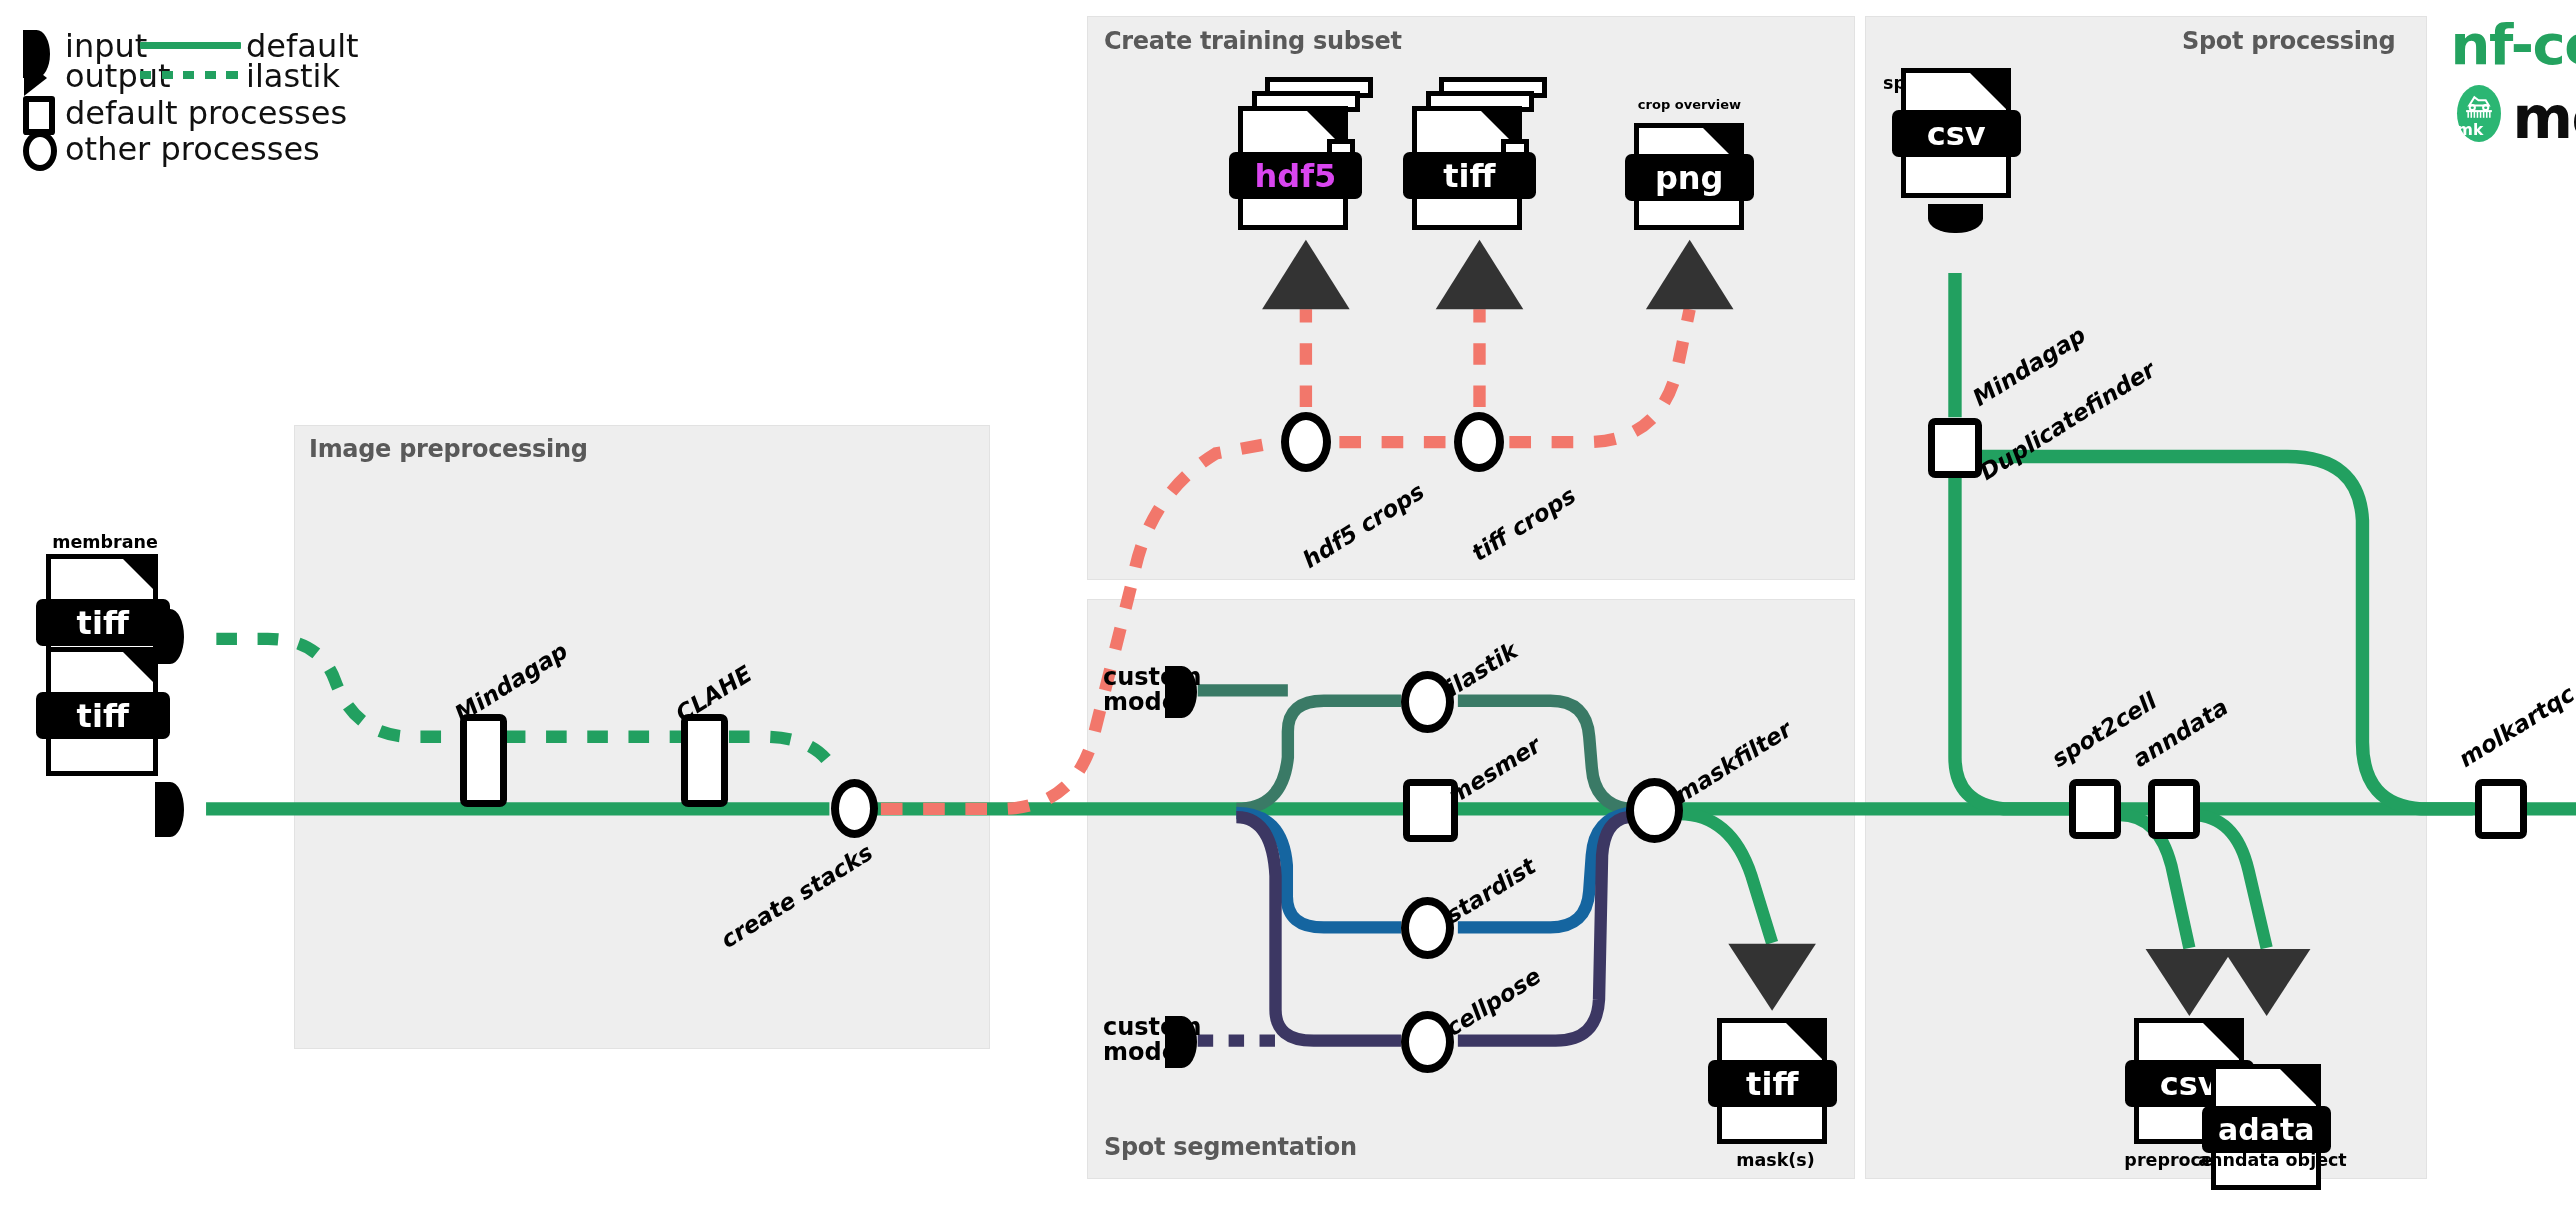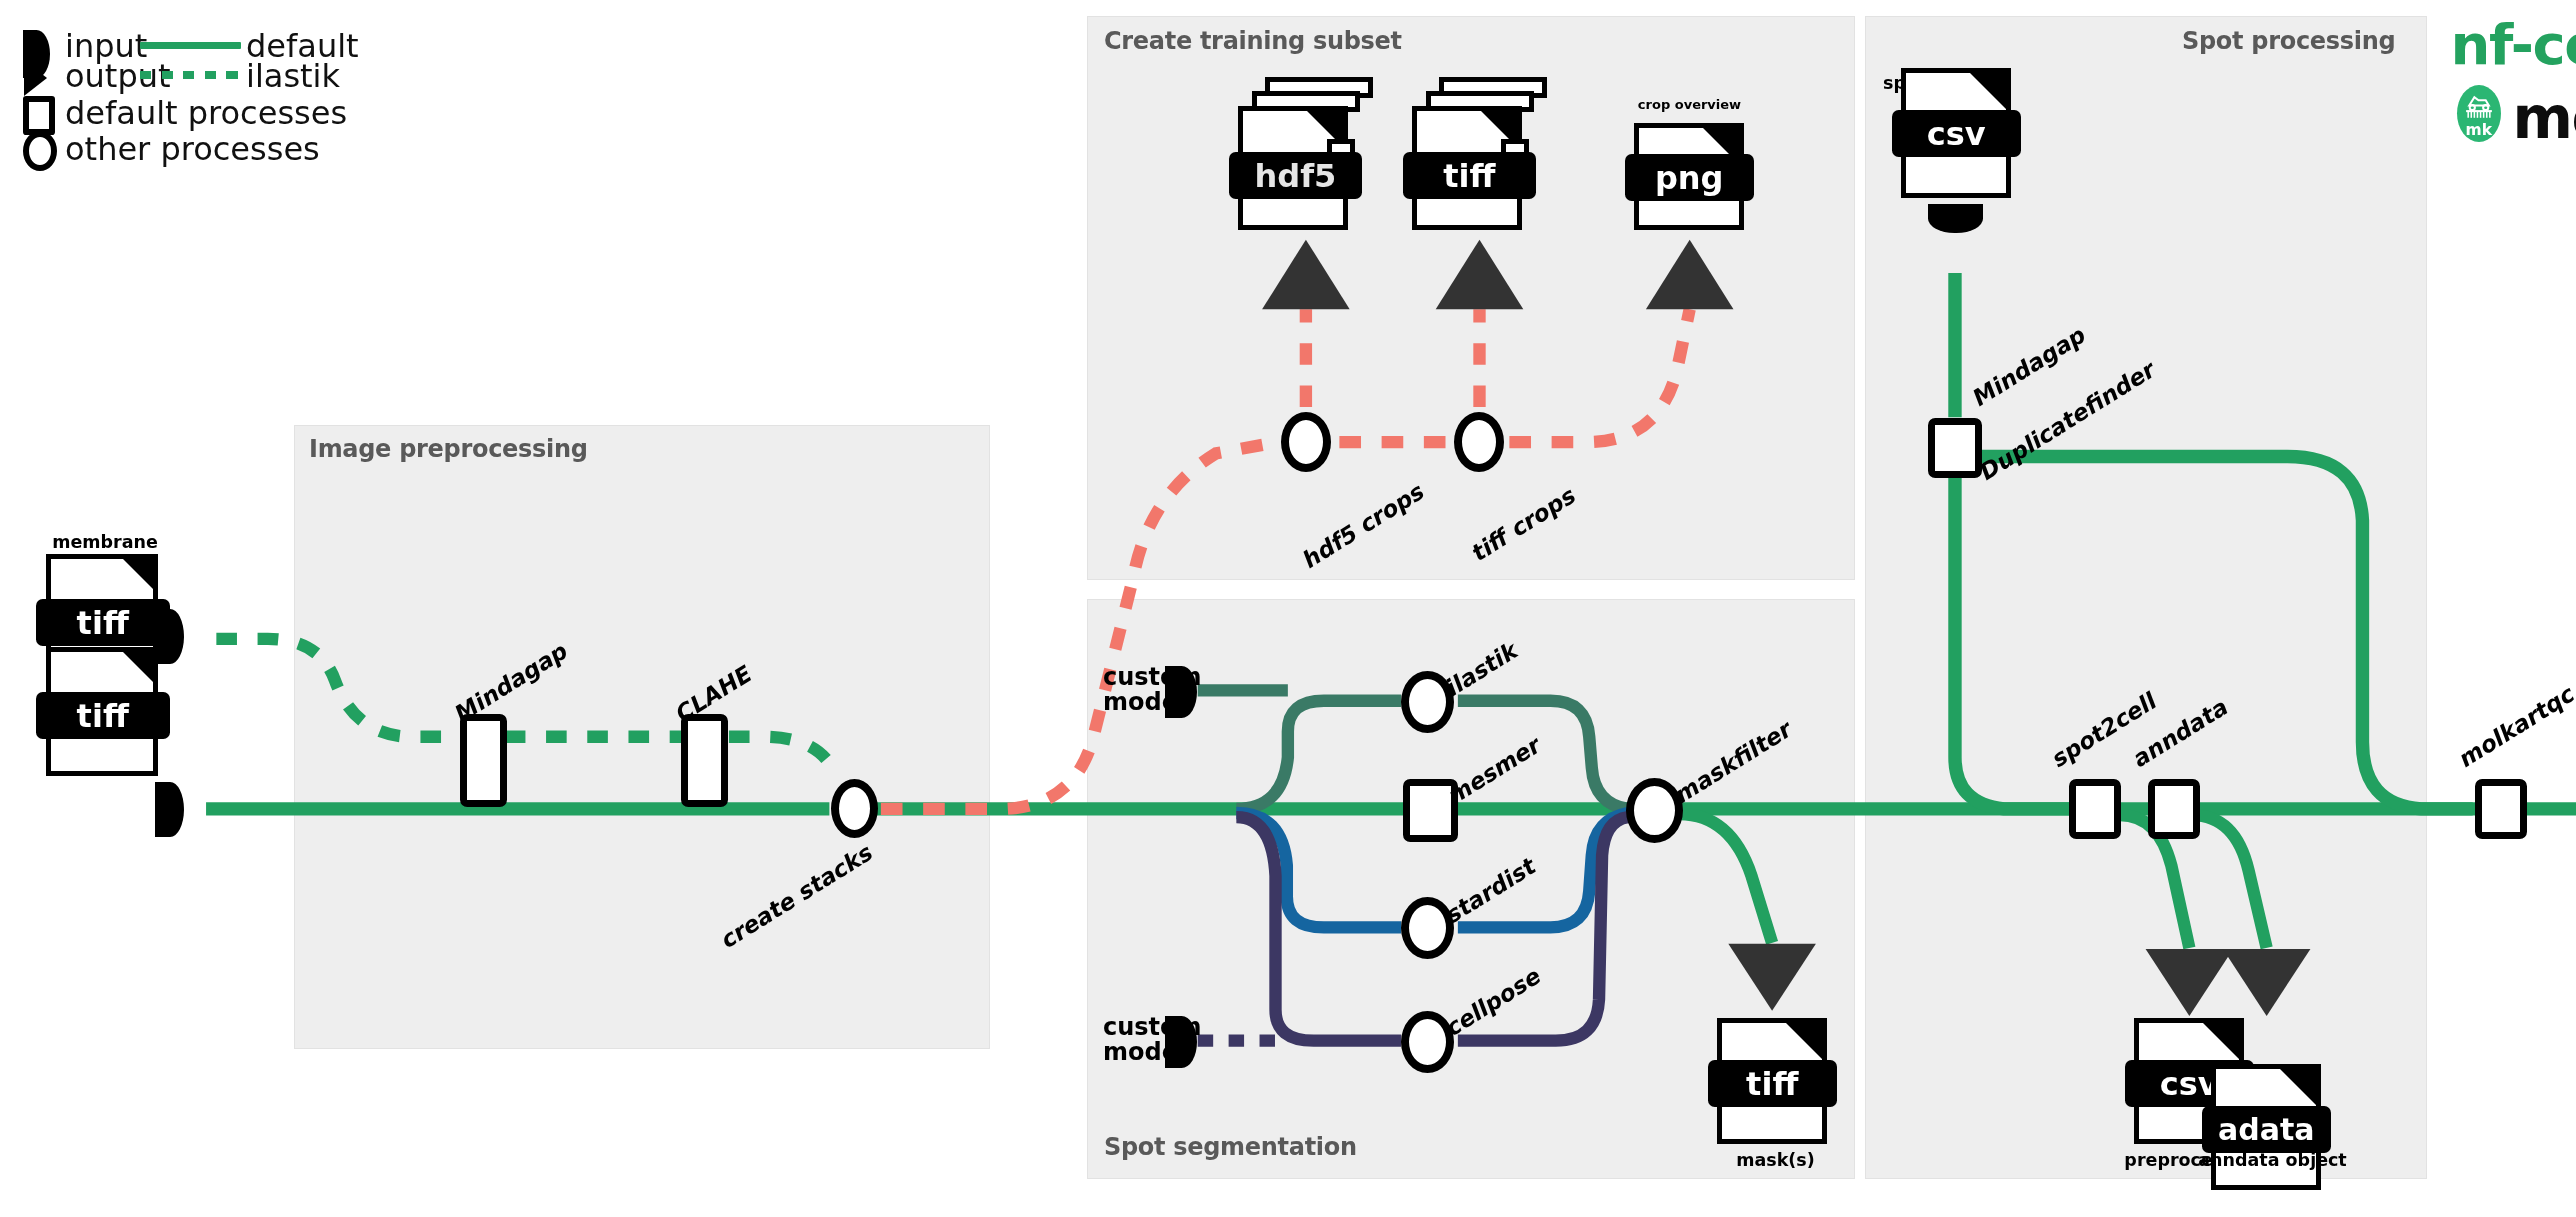--- a/index.html
+++ b/index.html
@@ -39,21 +39,21 @@
   
   .port-in{position:absolute;background:#000;border-radius:0 48% 48% 0 / 0 50% 50% 0;}
   .port-in-v{position:absolute;background:#000;border-radius:0 0 48% 48% / 0 0 50% 50%;}
   .cm-label{position:absolute;font-weight:bold;font-size:24px;color:#000;line-height:1.06;white-space:pre-line;text-align:left;}
   
   #logo{position:absolute;right:12.4px;top:7.2px;width:428px;height:206px;}
   .logo-row{position:absolute;white-space:nowrap;font-weight:bold;}
   .lg-nf{color:#24A25F;font-size:56px;letter-spacing:-1.5px;}
   .lg-mol{color:#0d0d0d;font-size:58px;letter-spacing:-1.5px;}
   .mk-badge{position:absolute;width:44px;height:57px;border-radius:50%;background:#2BB673;
-     display:flex;align-items:flex-end;justify-content:center;}
+     display:flex;align-items:flex-end;justify-content:flex-start;}
   .mk-badge span{color:#fff;font-size:15.5px;font-weight:bold;padding-bottom:3.6px;}
 </style>
 </head>
 <body>
 
 <div class="panel" style="left:294px;top:425px;width:696px;height:624px;"></div>
 <div class="panel-title" style="left:309px;top:435px;">Image preprocessing</div>
 
 <div class="panel" style="left:1087px;top:15.5px;width:768px;height:564px;"></div>
 <div class="panel-title" style="left:1104px;top:27px;">Create training subset</div>
@@ -195,21 +195,21 @@
   <div class="band" style="left:-10.3px;top:45px;width:134px;height:47px;font-size:32px;">tiff</div>
 </div>
 <div class="port-in" style="left:155px;top:782px;width:29px;height:55px;"></div>
 
 <div class="abs" style="left:1231px;top:77px;width:155px;height:155px;">
   <div class="stack-l" style="left:34px;top:0px;width:108px;height:20.6px;"></div>
   <div class="stack-l" style="left:20.6px;top:14.4px;width:108px;height:20.6px;"></div>
   <div class="pg" style="position:absolute;left:7.2px;top:29px;width:110px;height:124px;background:#fff;border:5.7px solid #000;box-sizing:border-box;"></div>
   <div class="corner" style="position:absolute;left:71px;top:29px;width:46px;height:46px;background:#000;clip-path:polygon(0 0,100% 0,100% 100%);"></div>
   <div class="stack-l" style="left:96px;top:62px;width:28px;height:28px;"></div>
-  <div class="band" style="position:absolute;left:-2.1px;top:75px;width:133px;height:47px;background:#000;border-radius:6.7px;display:flex;align-items:center;justify-content:center;color:#e5e5e5;font-weight:bold;font-size:32px;">hdf5</div>
+  <div class="band" style="position:absolute;left:-2.1px;top:75px;width:133px;height:47px;background:#000;border-radius:6.7px;display:flex;align-items:center;justify-content:center;color:#d946ef;font-weight:bold;font-size:32px;">hdf5</div>
 </div>
 
 <div class="abs" style="left:1405px;top:77px;width:155px;height:155px;">
   <div class="stack-l" style="left:34px;top:0px;width:108px;height:20.6px;"></div>
   <div class="stack-l" style="left:20.6px;top:14.4px;width:108px;height:20.6px;"></div>
   <div class="pg" style="position:absolute;left:7.2px;top:29px;width:110px;height:124px;background:#fff;border:5.7px solid #000;box-sizing:border-box;"></div>
   <div class="corner" style="position:absolute;left:71px;top:29px;width:46px;height:46px;background:#000;clip-path:polygon(0 0,100% 0,100% 100%);"></div>
   <div class="stack-l" style="left:96px;top:62px;width:28px;height:28px;"></div>
   <div class="band" style="position:absolute;left:-2.1px;top:75px;width:133px;height:47px;background:#000;border-radius:6.7px;display:flex;align-items:center;justify-content:center;color:#fff;font-weight:bold;font-size:32px;">tiff</div>
 </div>

